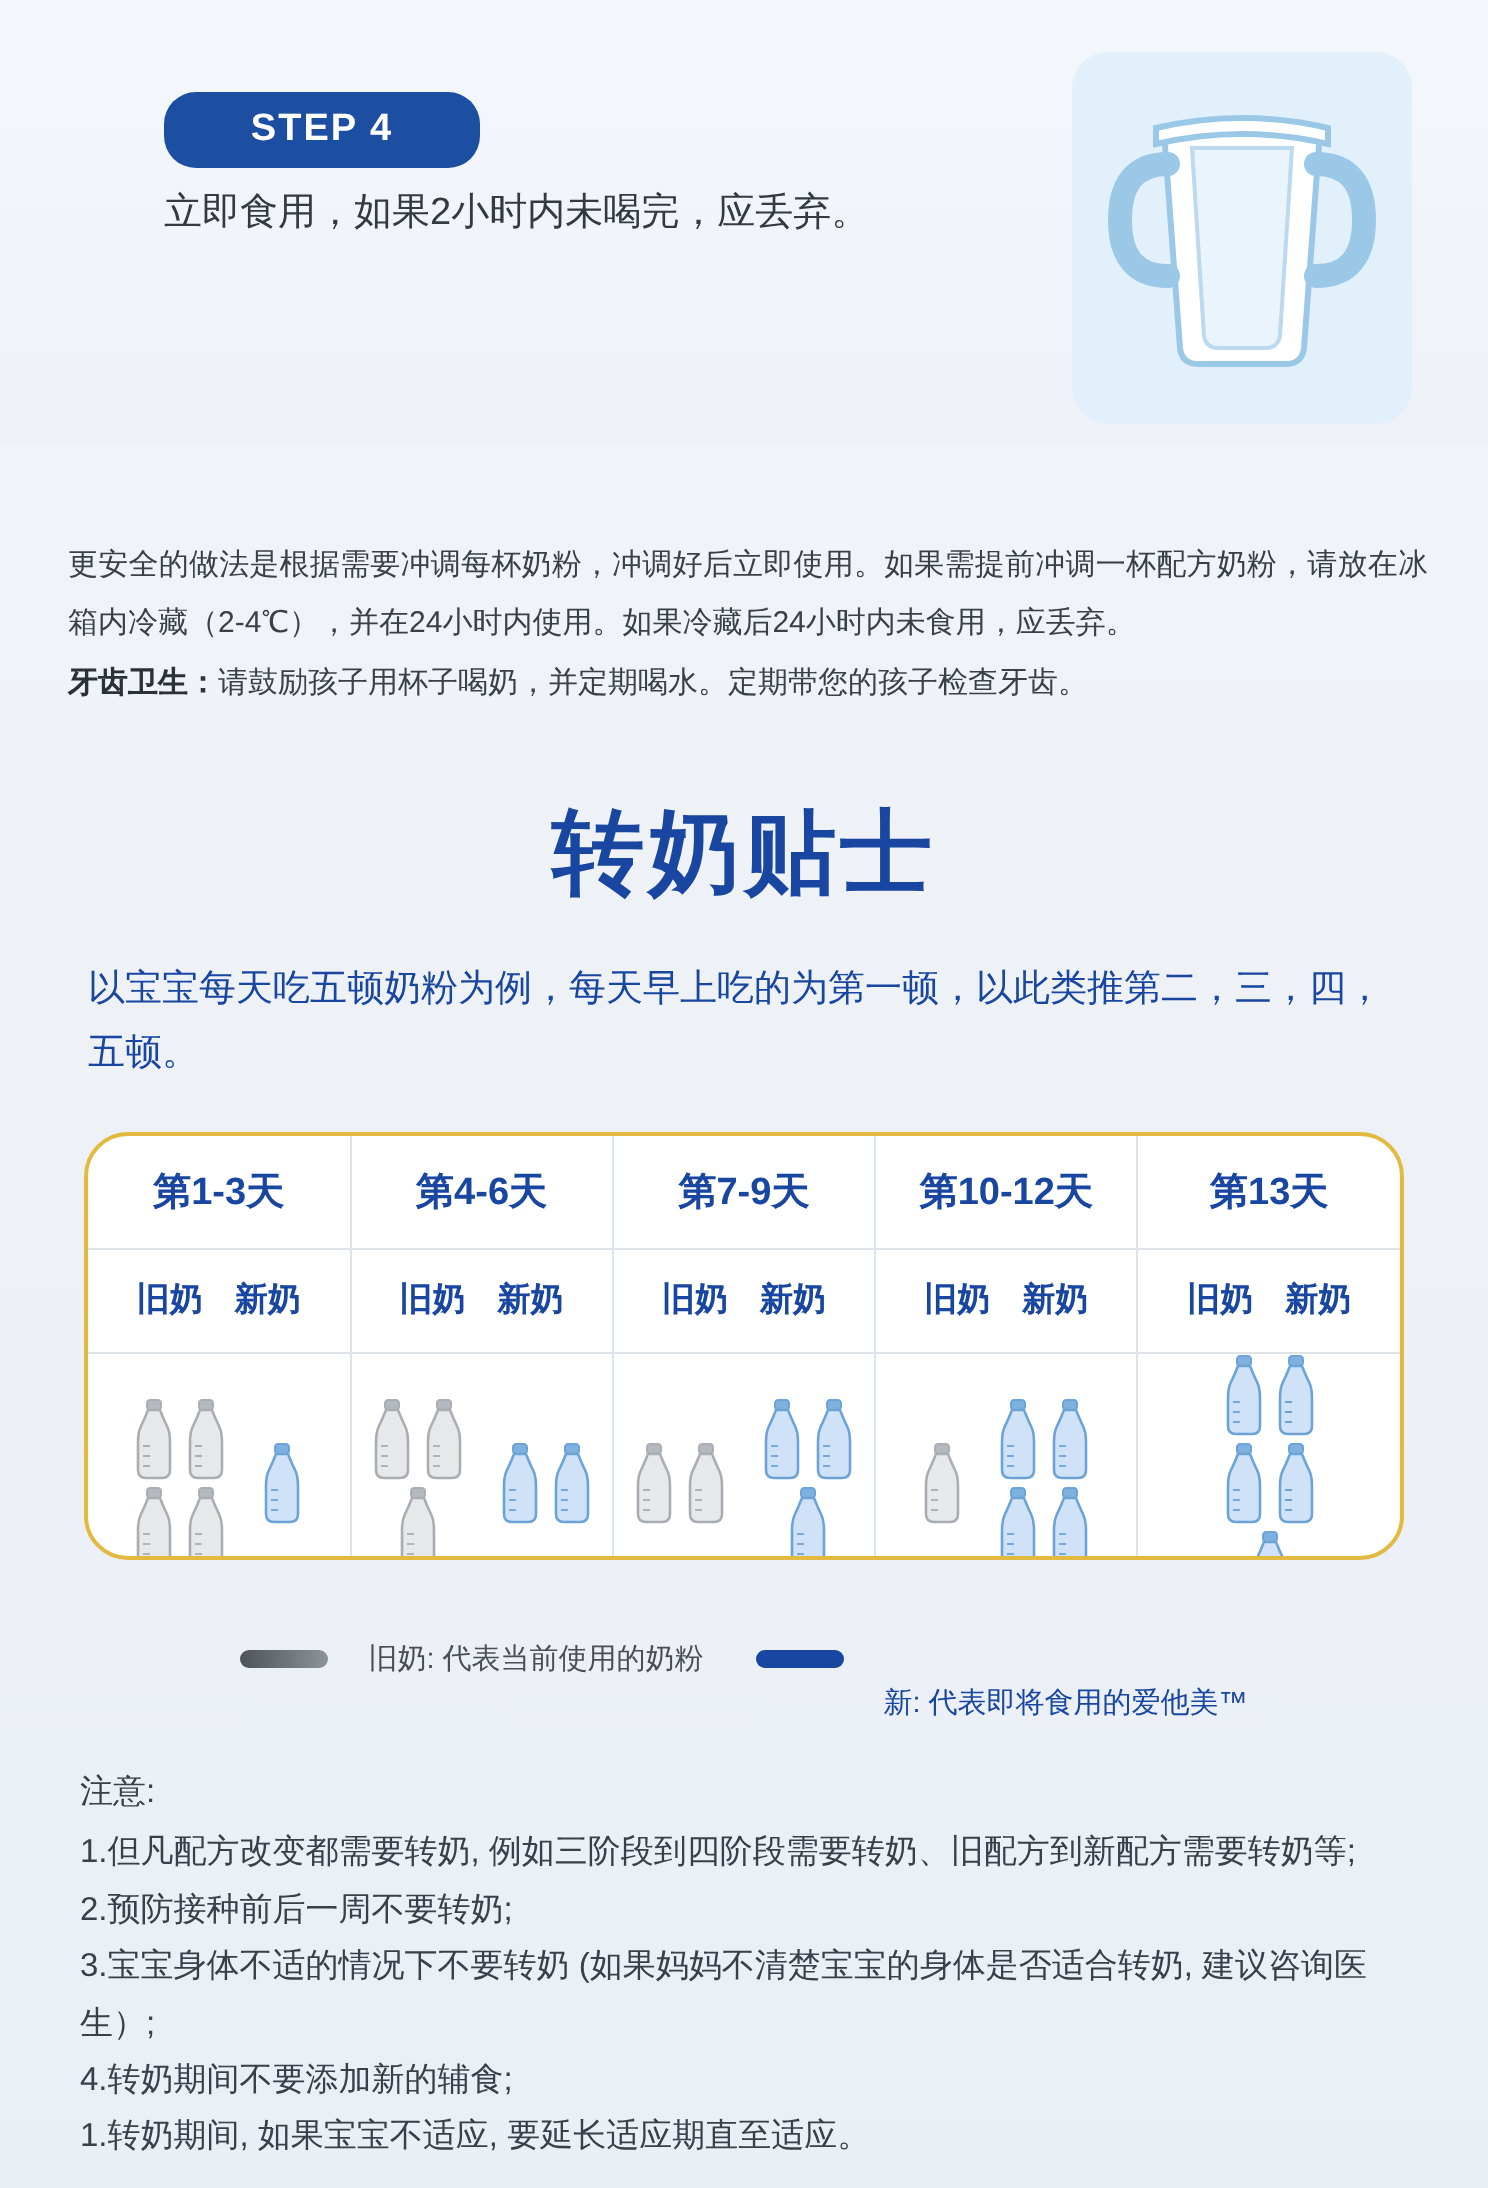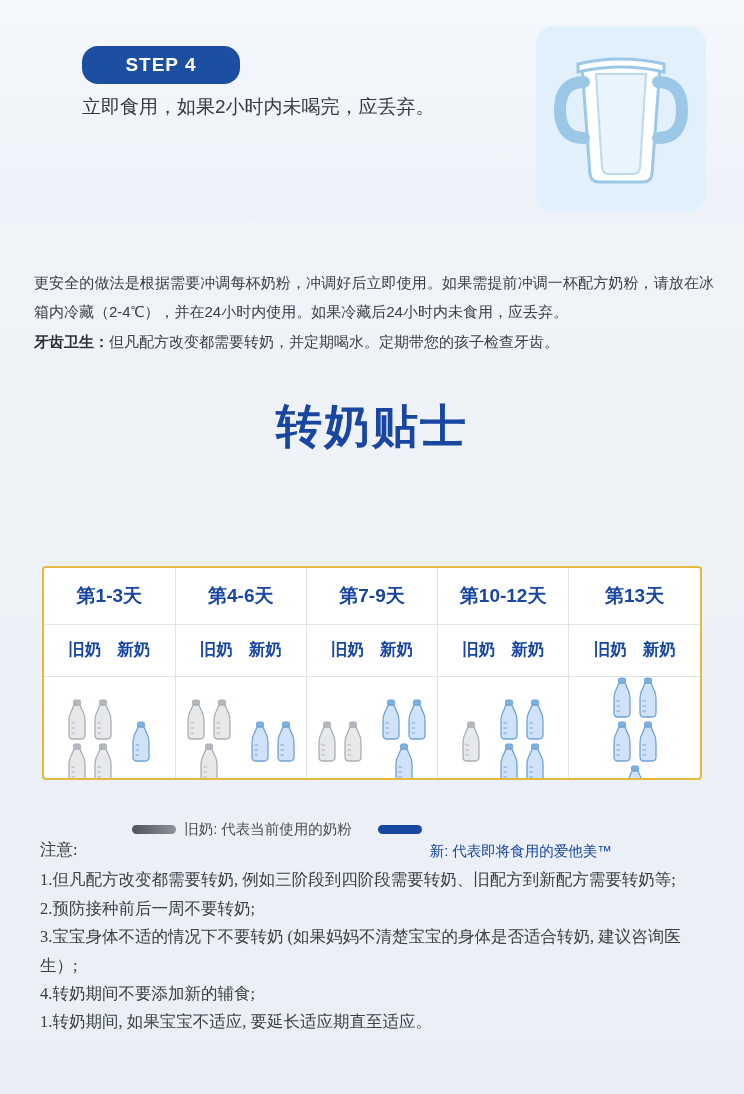--- a/index.html
+++ b/index.html
@@ -90,21 +90,21 @@
     line-height: 1.75;
   }
 
   
   .table-wrap {
     position: absolute;
     left: 42px; top: 566px;
     width: 660px;
     height: 214px;
     border: 2px solid #e3b93f;
-    border-radius: 4px;
+    border-radius: 22px;
     background: #ffffff;
     overflow: hidden;
   }
   .tbl {
     width: 100%;
     height: 100%;
     border-collapse: collapse;
     table-layout: fixed;
   }
   .tbl td {
@@ -151,40 +151,39 @@
   .legend {
     position: absolute;
     left: 42px; top: 798px;
     width: 660px;
     display: flex;
     align-items: center;
     justify-content: center;
     gap: 26px;
     font-size: 14.5px;
   }
-  .legend .item { display: flex; align-items: center; gap: 8px; }
+  .legend .item { display: flex; align-items: center; gap: 20px; }
   .bar {
     display: inline-block;
     width: 44px; height: 9px;
     border-radius: 5px;
   }
   .bar.old { background: linear-gradient(90deg,#4e5358,#8d9399); }
   .bar.new { background: #1846a0; }
   .lg-old { color: #4a4f55; }
   .lg-new { color: #1846a0; font-weight: normal; margin-top: 44px; }
 
   
   .notes {
     position: absolute;
-    left: 40px; top: 836px;
+    left: 40px; top: 882px;
     width: 672px;
     font-size: 16.5px;
     color: #3a4049;
     line-height: 1.72;
-    font-family: Liberation Serif, serif;
   }
   .notes .nt-title { margin-bottom: 2px; }
   .notes p { margin: 0; }
 </style>
 </head>
 <body>
 
 <div class="page">
 
   <div class="step-block">
@@ -198,25 +197,26 @@
         <path d="M36 34 Q12 34 12 62 Q12 90 36 90" fill="none" stroke="#9cc8e8" stroke-width="12" stroke-linecap="round"></path>
         <path d="M110 34 Q134 34 134 62 Q134 90 110 90" fill="none" stroke="#9cc8e8" stroke-width="12" stroke-linecap="round"></path>
         <path d="M30 16 Q73 6 116 16 L116 24 Q73 14 30 24 Z" fill="#ffffff" stroke="#9cc8e8" stroke-width="3"></path>
       </svg>
     </div>
   </div>
 
   <div class="para">
     <span>更安全的做法是根据需要冲调每杯奶粉，冲调好后立即使用。如果需提前冲调一杯配方奶粉，请放在冰箱内冷藏（2-4℃），并在24小时内使用。如果冷藏后24小时内未食用，应丢弃。</span>
     <br>
-    <span class="hl">牙齿卫生：</span><span>但凡配方改变都需要转奶，并定期喝水。定期带您的孩子检查牙齿。</span>
+    <span class="hl">牙齿卫生：</span><span>请鼓励孩子用杯子喝奶，并定期喝水。定期带您的孩子检查牙齿。</span>
   </div>
 
   <div class="main-title">转奶贴士</div>
 
+  <div class="sub-desc">以宝宝每天吃五顿奶粉为例，每天早上吃的为第一顿，以此类推第二，三，四，五顿。</div>
 
   <div class="table-wrap">
     <table class="tbl">
       <tbody>
           <tr class="row-head">
         <td>第1-3天</td>
         <td>第4-6天</td>
         <td>第7-9天</td>
         <td>第10-12天</td>
         <td>第13天</td>

